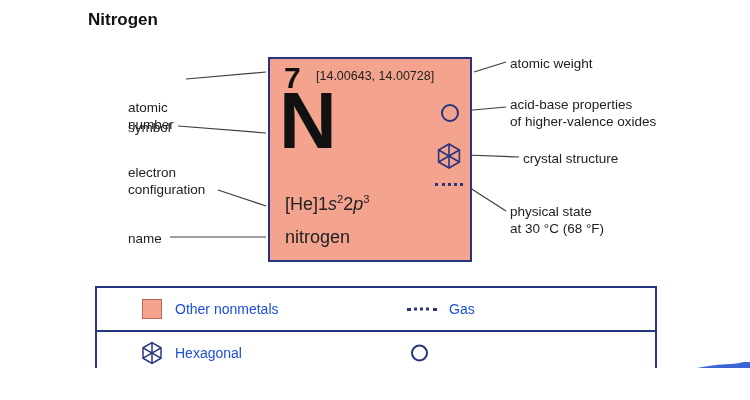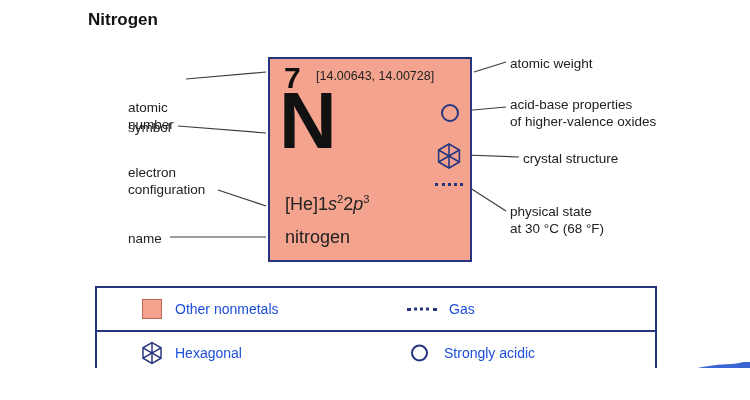--- a/index.html
+++ b/index.html
@@ -110,21 +110,20 @@
       <svg class="legend-item-icon hex-icon" style="left:42px;" width="26" height="26" viewBox="0 0 30 30">
         <g stroke="#27357e" stroke-width="1.7" fill="none">
           <polygon points="15,3 25.39,9 25.39,21 15,27 4.61,21 4.61,9"></polygon>
           <line x1="15" y1="3" x2="15" y2="27"></line>
           <line x1="25.39" y1="9" x2="4.61" y2="21"></line>
           <line x1="25.39" y1="21" x2="4.61" y2="9"></line>
         </g>
       </svg>
       <span class="legend-label" style="left:78px;">Hexagonal</span>
       <span class="legend-item-icon circle-icon" style="left:314px;width:17px;height:17px;"></span>
-      <span class="legend-label" style="left:347px;">Strongly acidic</span>
     </div>
   </div>
 
   <svg class="swoosh" width="242" height="38" viewBox="0 0 242 38">
     <path d="M0,32 C55,8 115,38 178,16 C208,5 228,12 244,4" fill="none" stroke="#3a66d4" stroke-width="13"></path>
   </svg>
 
 </div>
 
 </body></html>

